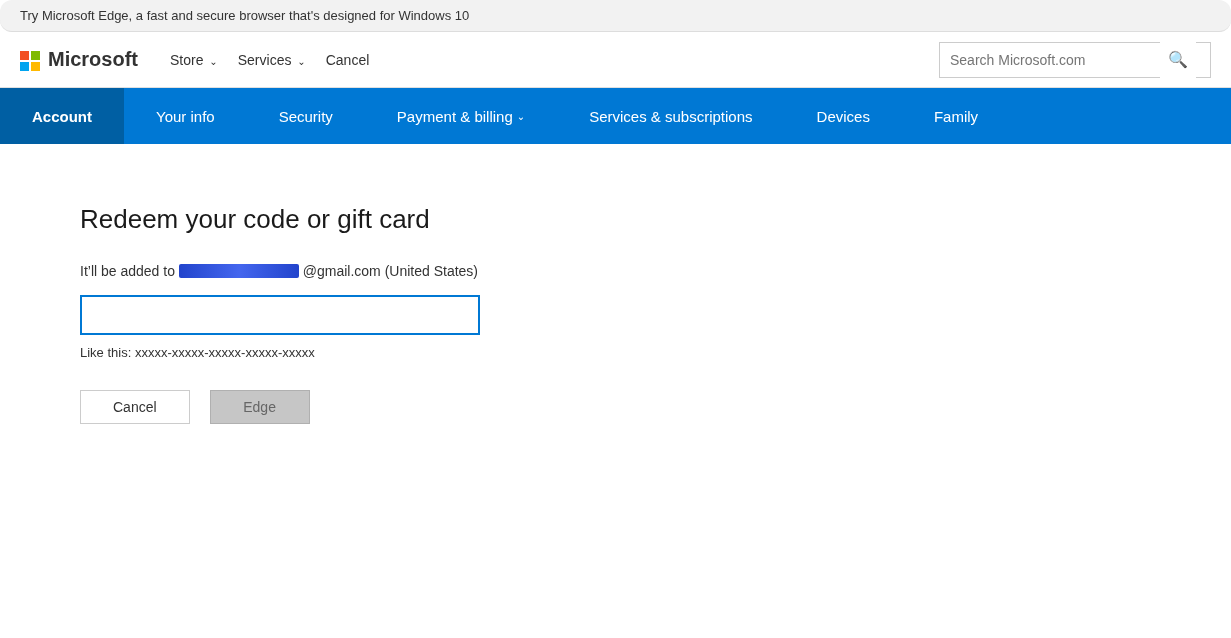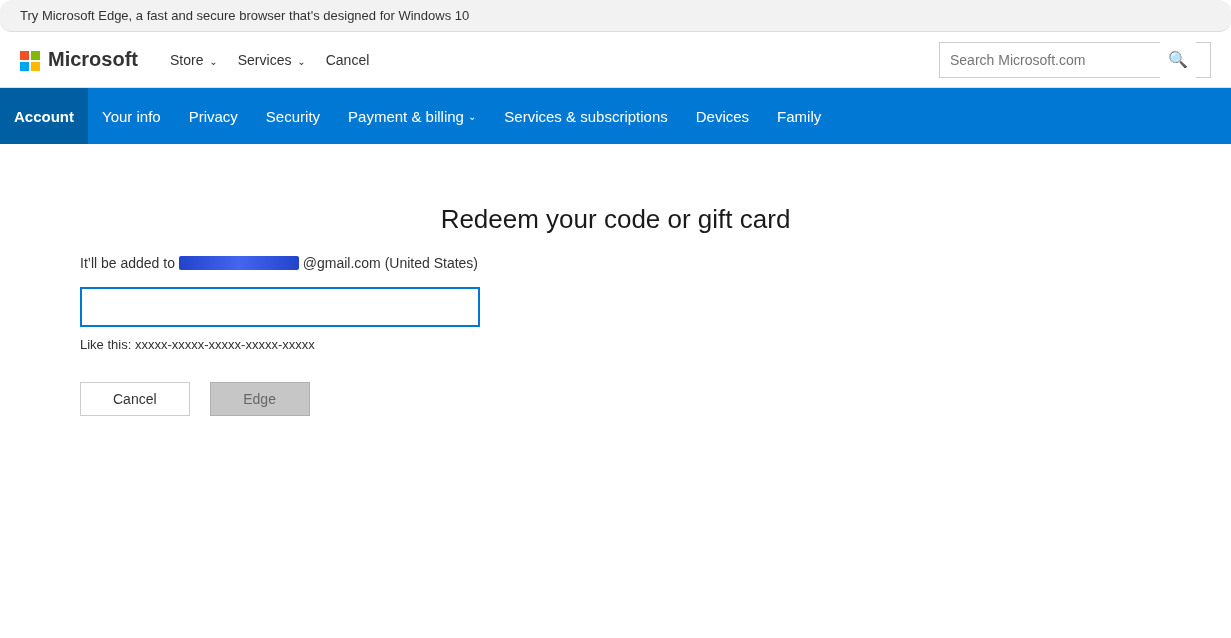--- a/index.html
+++ b/index.html
@@ -100,39 +100,38 @@
       display: flex;
       align-items: stretch;
       height: 56px;
     }
     .account-nav a {
       display: flex;
       align-items: center;
       color: #fff;
       text-decoration: none;
       font-size: 15px;
-      padding: 0 14px;
+      padding: 0 32px;
       white-space: nowrap;
     }
     .account-nav a.active {
       background: #005fa3;
       font-weight: 600;
     }
     .account-nav a .chevron { font-size: 10px; margin-left: 4px; }
 
     
     .main-content {
       padding: 60px 80px;
     }
     .page-title {
       font-size: 26px;
       font-weight: 300;
       color: #1a1a1a;
-      margin-bottom: 20px;
-      text-align: center;
+      margin-bottom: 28px;
     }
     .subtitle {
       font-size: 14px;
       color: #333;
       margin-bottom: 16px;
     }
     .redacted {
       display: inline-block;
       background: linear-gradient(to right, #2244cc, #4466ee, #2244cc);
       background-size: 100% 100%;
@@ -224,23 +223,20 @@
 </header>
 
 <nav class="account-nav">
   <a href="#" class="active">
     <span>Account</span>
   </a>
   <a href="#">
     <span>Your info</span>
   </a>
   <a href="#">
-    <span>Privacy</span>
-  </a>
-  <a href="#">
     <span>Security</span>
   </a>
   <a href="#">
     <span>Payment &amp; billing</span>
     <span class="chevron">⌄</span>
   </a>
   <a href="#">
     <span>Services &amp; subscriptions</span>
   </a>
   <a href="#">

